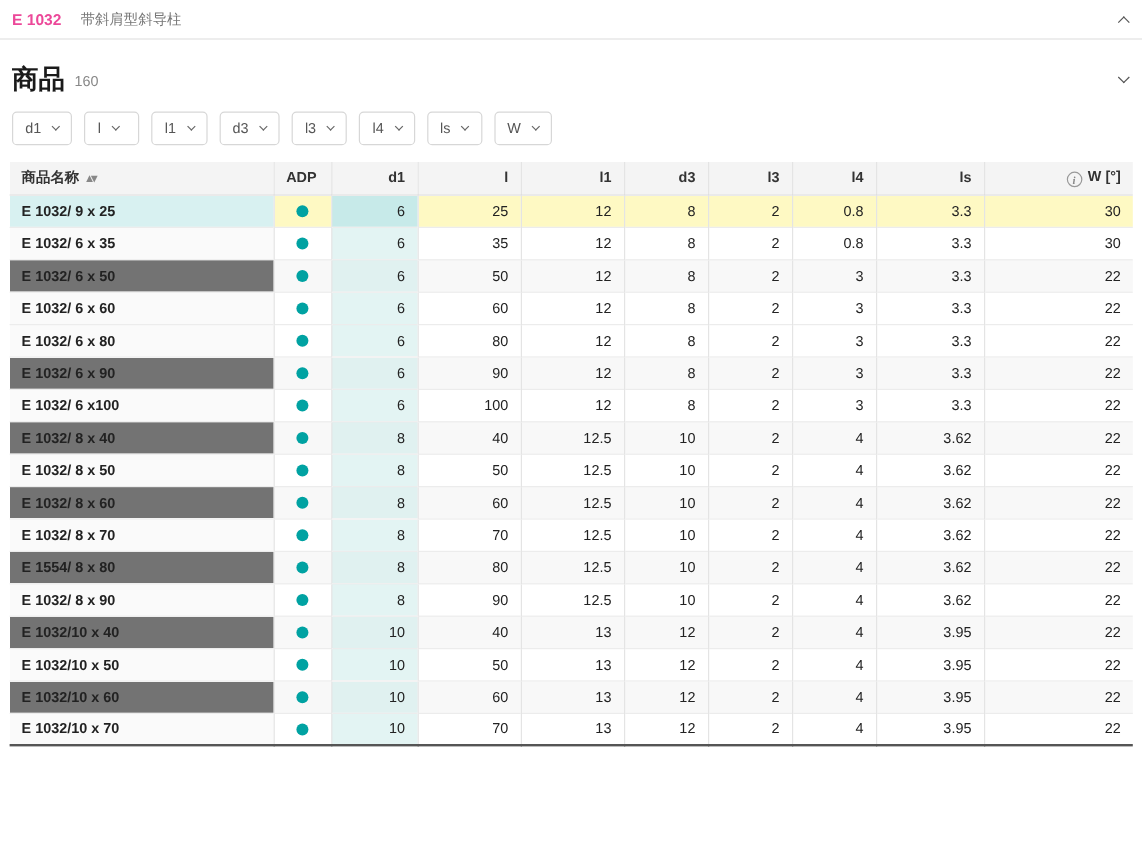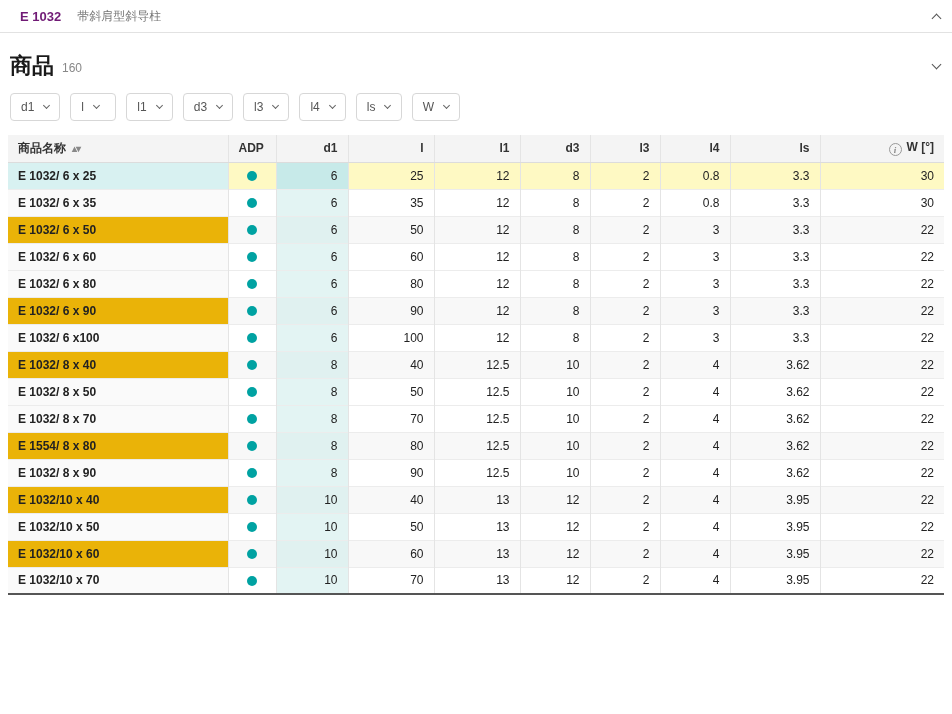--- a/index.html
+++ b/index.html
@@ -7,21 +7,21 @@
   body {
     width:952px; height:714px; overflow:hidden;
     font-family:"Liberation Sans", sans-serif; color:#222;
   }
 
   
   .topbar {
     display:flex; align-items:center; height:33px;
     padding:0 12px 0 10px; border-bottom:1px solid #e2e2e2;
   }
-  .topbar .code { font-size:13px; font-weight:bold; color:#701a75;margin-left:10px; }
+  .topbar .code { font-size:13px; font-weight:bold; color:#ec4899; }
   .topbar .subtitle { font-size:12px; color:#777; margin-left:16px; }
   .topbar .spacer { flex:1; }
 
   
   .chev {
     display:inline-block; width:7px; height:7px;
     border-right:1.6px solid #555; border-bottom:1.6px solid #555;
   }
   .chev.up   { transform:rotate(-135deg); margin-top:4px; }
   .chev.down { transform:rotate(45deg); margin-bottom:3px; }
@@ -70,21 +70,21 @@
   thead th.name-col { text-align:left; }
   thead th.adp-col  { text-align:left; }
 
   td.name-cell { text-align:left; font-weight:bold; color:#222; background:#fafafa; }
   td.adp-cell  { text-align:center; }
   td.num-cell  { text-align:right; color:#222; }
   td.d1-cell   { background:#e3f4f3; }
 
   tr.stripe td { background:#f8f8f8; }
   tr.stripe td.d1-cell { background:#e0f1f0; }
-  tr.stripe td.name-cell { background:#eab308; }
+  tr.stripe td.name-cell { background:#737373; }
 
   tr.hl td { background:#fef9c3; }
   tr.hl td.name-cell { background:#d8f1f1; }
   tr.hl td.d1-cell { background:#c7eae9; }
 
   .dot {
     display:inline-block; width:10px; height:10px; border-radius:50%;
     background:#00a2a2; vertical-align:middle;
   }
 
@@ -174,21 +174,21 @@
           <th>l1</th>
           <th>d3</th>
           <th>l3</th>
           <th>l4</th>
           <th>ls</th>
           <th><span class="info-icon">i</span><span>W [°]</span></th>
         </tr>
     </thead>
     <tbody>
         <tr class="hl">
-          <td class="name-cell">E 1032/ 6 x 25</td>
+          <td class="name-cell">E 1032/ 9 x 25</td>
           <td class="adp-cell"><span class="dot"></span></td>
           <td class="num-cell d1-cell">6</td>
           <td class="num-cell">25</td>
           <td class="num-cell">12</td>
           <td class="num-cell">8</td>
           <td class="num-cell">2</td>
           <td class="num-cell">0.8</td>
           <td class="num-cell">3.3</td>
           <td class="num-cell">30</td>
         </tr>
@@ -274,20 +274,32 @@
           <td class="num-cell">2</td>
           <td class="num-cell">4</td>
           <td class="num-cell">3.62</td>
           <td class="num-cell">22</td>
         </tr>
         <tr>
           <td class="name-cell">E 1032/ 8 x 50</td>
           <td class="adp-cell"><span class="dot"></span></td>
           <td class="num-cell d1-cell">8</td>
           <td class="num-cell">50</td>
+          <td class="num-cell">12.5</td>
+          <td class="num-cell">10</td>
+          <td class="num-cell">2</td>
+          <td class="num-cell">4</td>
+          <td class="num-cell">3.62</td>
+          <td class="num-cell">22</td>
+        </tr>
+        <tr class="stripe">
+          <td class="name-cell">E 1032/ 8 x 60</td>
+          <td class="adp-cell"><span class="dot"></span></td>
+          <td class="num-cell d1-cell">8</td>
+          <td class="num-cell">60</td>
           <td class="num-cell">12.5</td>
           <td class="num-cell">10</td>
           <td class="num-cell">2</td>
           <td class="num-cell">4</td>
           <td class="num-cell">3.62</td>
           <td class="num-cell">22</td>
         </tr>
         <tr>
           <td class="name-cell">E 1032/ 8 x 70</td>
           <td class="adp-cell"><span class="dot"></span></td>

